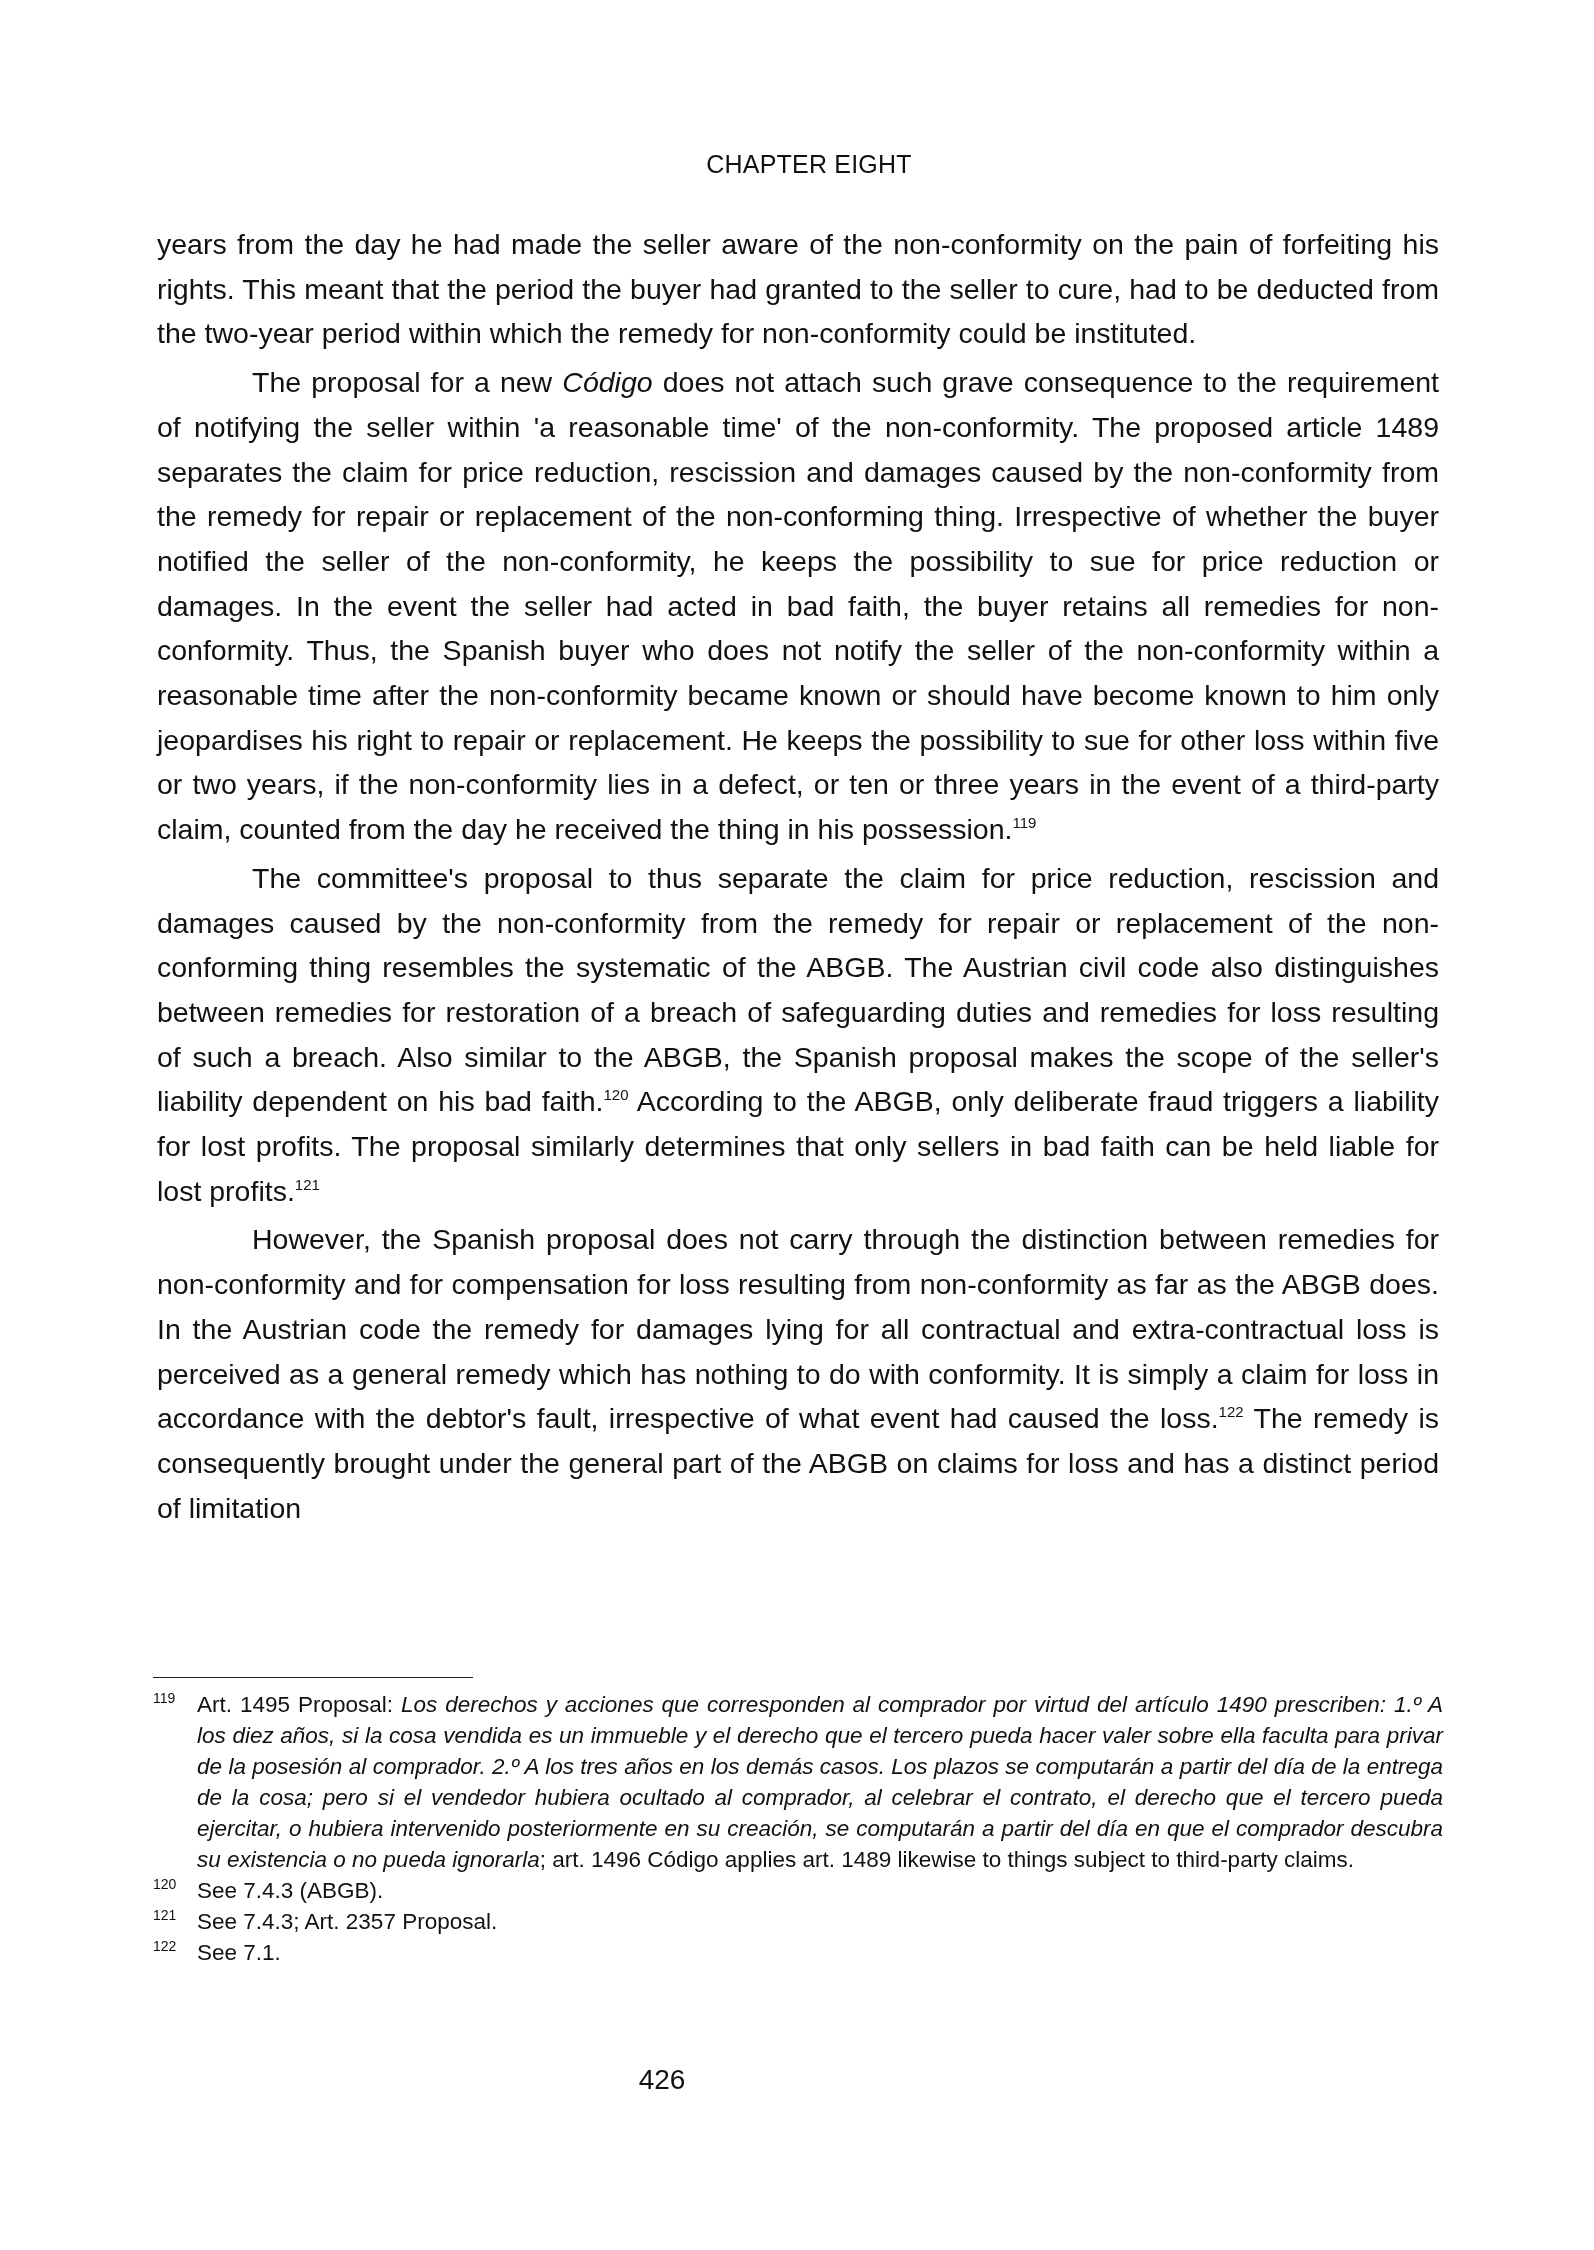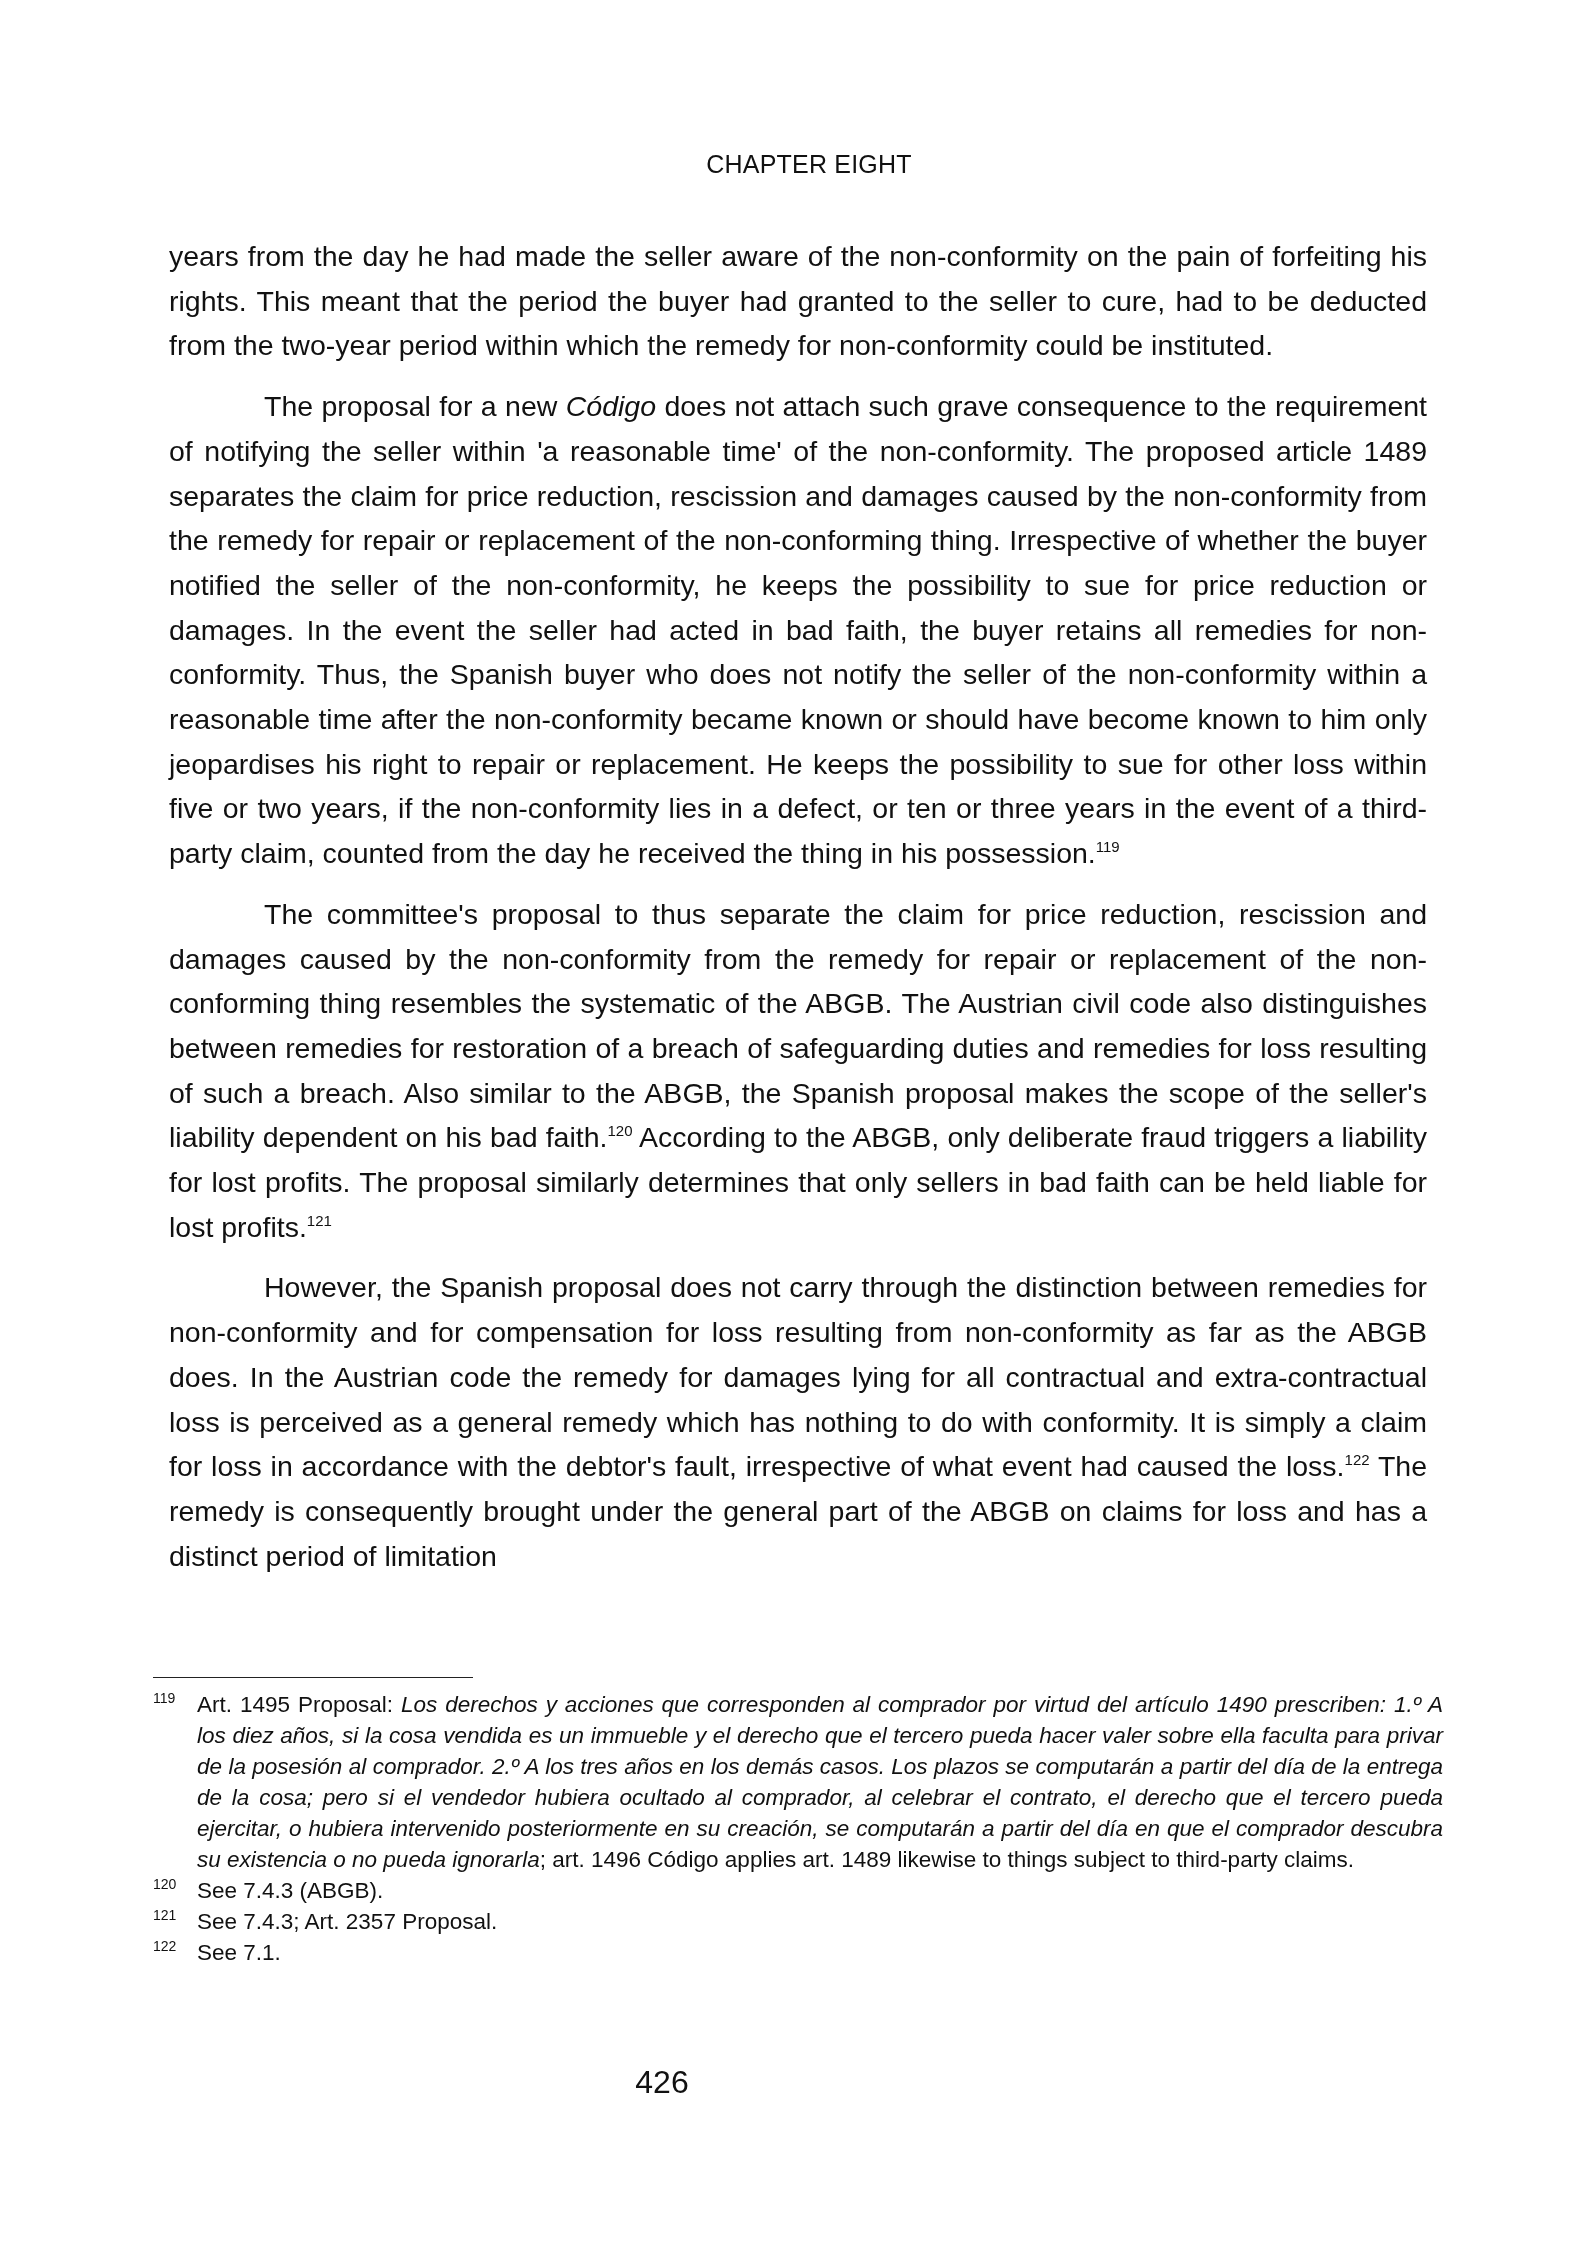--- a/index.html
+++ b/index.html
@@ -2,31 +2,31 @@
 <html><head>
 <meta charset="utf-8">
 <style>
   html, body { margin: 0; padding: 0; background: #ffffff; }
   body { width: 1594px; height: 2250px; position: relative; overflow: hidden;
          font-family: "Liberation Sans", sans-serif; color: #111; }
   .running-head { position: absolute; top: 150px; left: 0; width: 1594px; text-align: center;
                   font-size: 25px; letter-spacing: 0.2px; padding-left: 12px; }
   .body-text { position: absolute; top: 218px; left: 153px; width: 1290px;
                font-size: 28.5px; line-height: 44.7px; text-align: justify; }
-  .body-text p { margin: 16px; }
+  .body-text p { margin: 4px; }
   .body-text p.indent { text-indent: 95px; }
   sup { font-size: 15px; line-height: 0; vertical-align: 0.75em; }
   .fn-rule { position: absolute; top: 1677px; left: 153px; width: 320px; height: 0;
              border-top: 1.5px solid #222; }
   .footnotes { position: absolute; top: 1689px; left: 153px; width: 1290px;
                font-size: 22.5px; line-height: 31px; }
   .fn { position: relative; padding-left: 44px; text-align: justify; }
   .fn .num { position: absolute; left: 0; top: -6px; font-size: 14px; }
   .page-number { position: absolute; top: 2064px; left: 0; width: 1324px; text-align: center;
-                 font-size: 32px; }
+                 font-size: 28px; }
   em { font-style: italic; }
 </style>
 </head>
 <body>
 
 <div class="running-head">CHAPTER EIGHT</div>
 
 <div class="body-text">
   <p>years from the day he had made the seller aware of the non-conformity on the pain of forfeiting his rights. This meant that the period the buyer had granted to the seller to cure, had to be deducted from the two-year period within which the remedy for non-conformity could be instituted.</p>
   <p class="indent"><span>The proposal for a new </span><em>Código</em><span> does not attach such grave consequence to the requirement of notifying the seller within 'a reasonable time' of the non-conformity. The proposed article 1489 separates the claim for price reduction, rescission and damages caused by the non-conformity from the remedy for repair or replacement of the non-conforming thing. Irrespective of whether the buyer notified the seller of the non-conformity, he keeps the possibility to sue for price reduction or damages. In the event the seller had acted in bad faith, the buyer retains all remedies for non-conformity. Thus, the Spanish buyer who does not notify the seller of the non-conformity within a reasonable time after the non-conformity became known or should have become known to him only jeopardises his right to repair or replacement. He keeps the possibility to sue for other loss within five or two years, if the non-conformity lies in a defect, or ten or three years in the event of a third-party claim, counted from the day he received the thing in his possession.</span><sup>119</sup></p>

